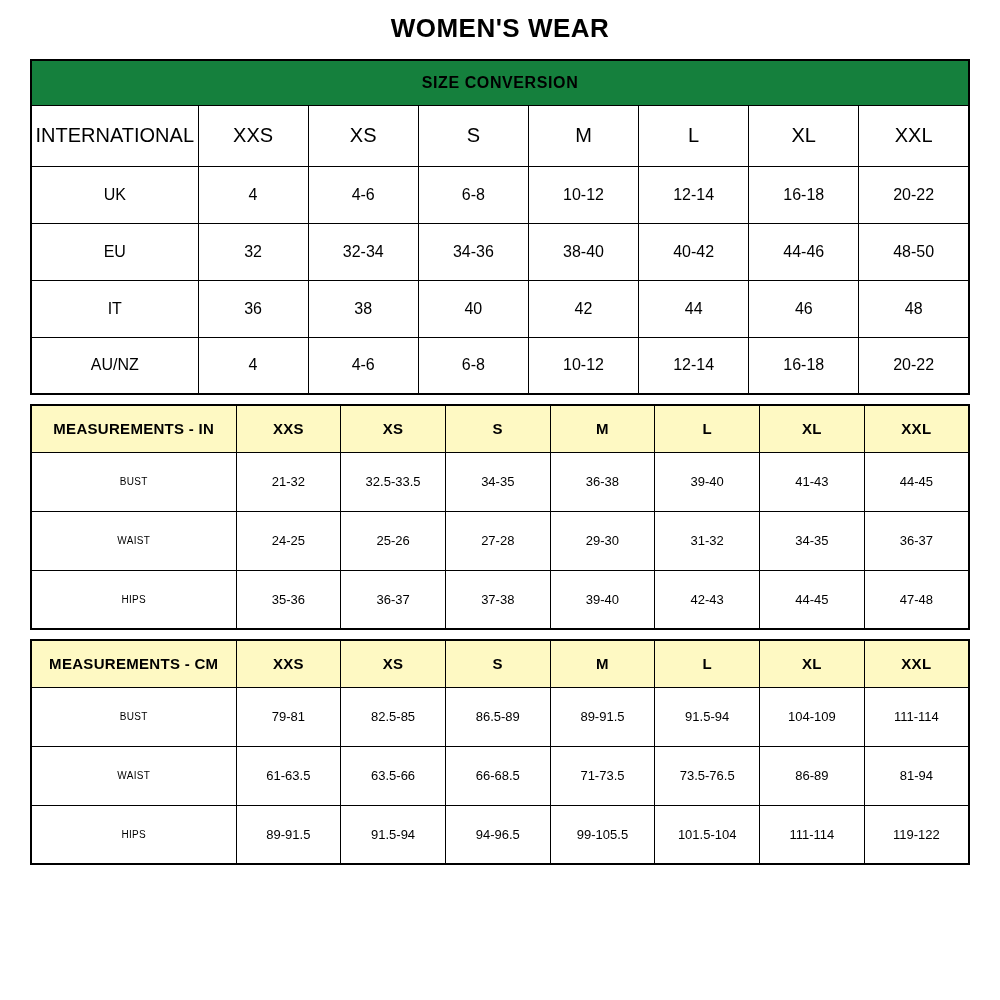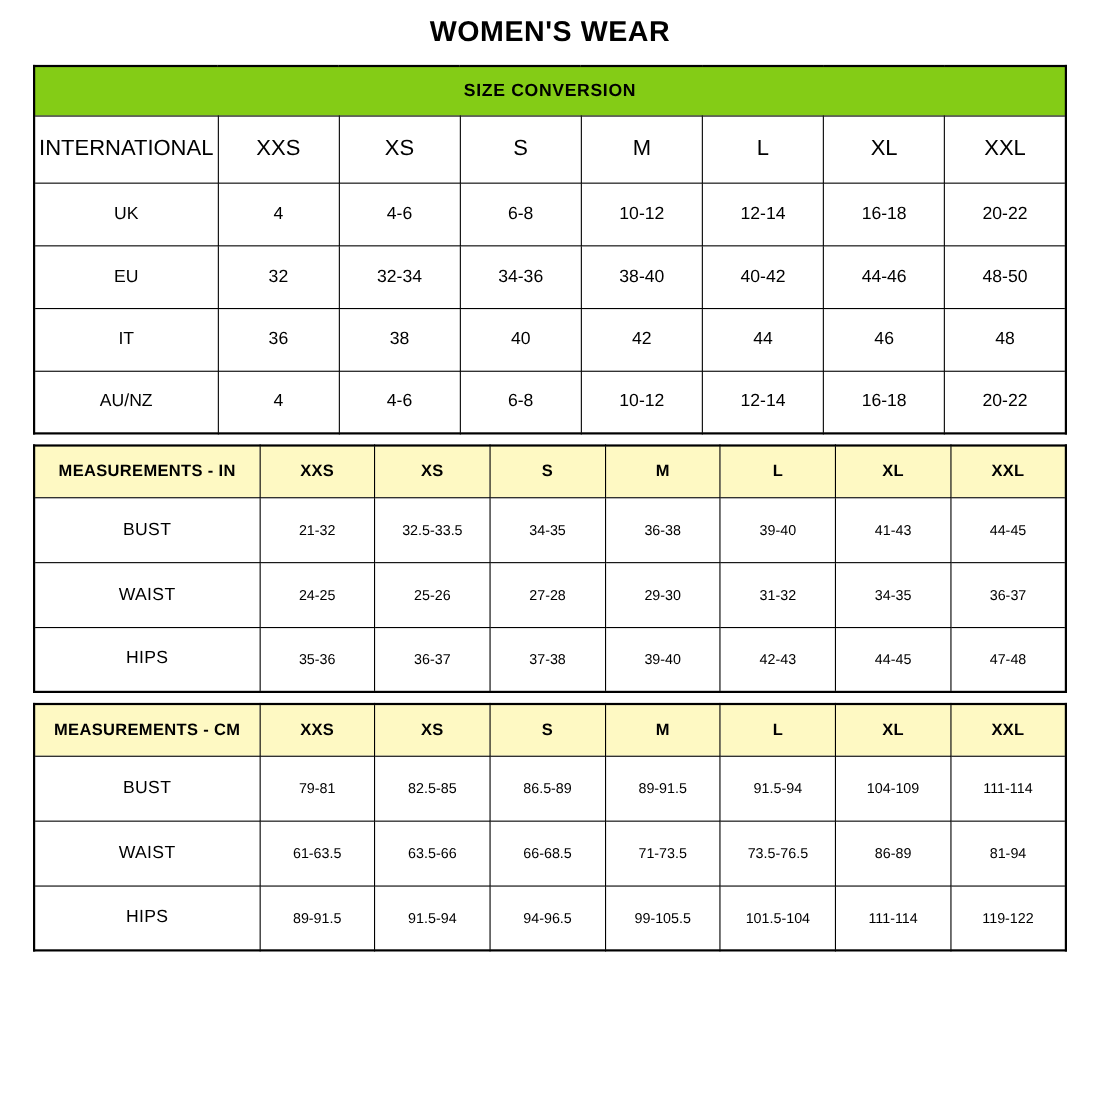--- a/index.html
+++ b/index.html
@@ -28,40 +28,40 @@
     border: 1.5px solid #000;
     text-align: center;
     vertical-align: middle;
     font-weight: 400;
     padding: 0 2px;
   }
   .tbl { margin-bottom: 9px; }
 
   
   #size-table .title-row td {
-    background: #84cc16;
+    background: #15803d;
     font-weight: 700;
     font-size: 16px;
     height: 45px;
     letter-spacing: 0.6px;
   }
   #size-table .header-row td { height: 61px; font-size: 20px; }
   #size-table .data-row  td { height: 57px; font-size: 16px; margin-left: 24px; }
   #size-table col.first { width: 167px; }
 
   
   .meas .header-row td {
     background: #fef9c3;
     font-weight: 700;
     height: 47px;
     font-size: 15px;
     letter-spacing: 0.3px;
   }
   .meas .data-row td { height: 59px; font-size: 13px; }
-  .meas .data-row td.row-label { font-size: 16px; letter-spacing: 0.3px; }
+  .meas .data-row td.row-label { font-size: 10px; letter-spacing: 0.3px; }
   .meas col.first { width: 205px; }
 </style>
 </head>
 <body>
 
 <div class="page">
 
   <h1>WOMEN'S WEAR</h1>
 
   <table id="size-table" class="tbl">

